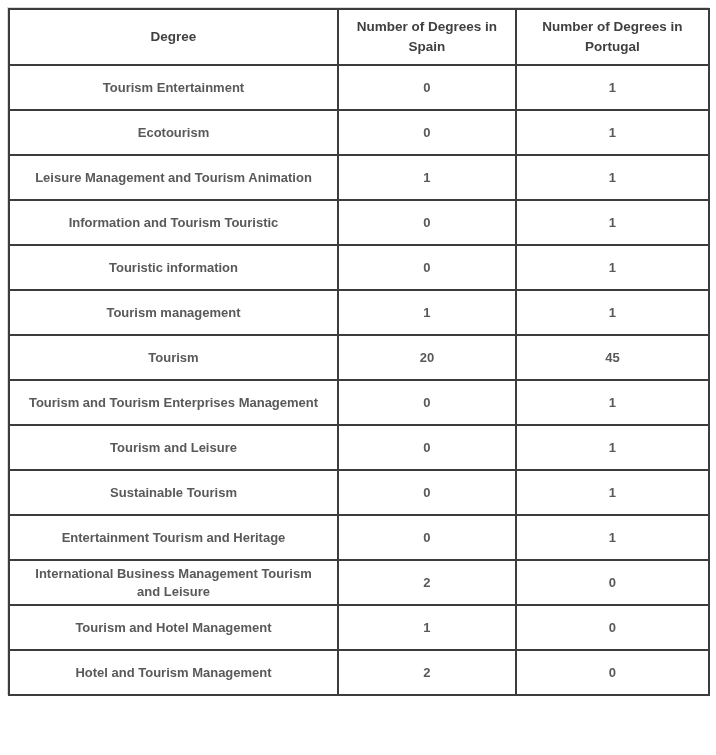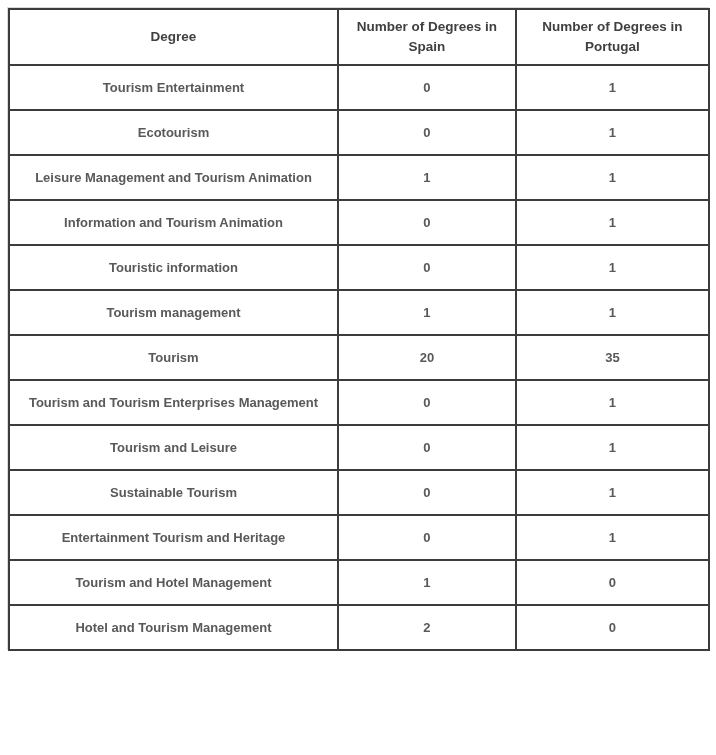--- a/index.html
+++ b/index.html
@@ -77,38 +77,38 @@
         <td>Ecotourism</td>
         <td>0</td>
         <td>1</td>
       </tr>
       <tr>
         <td>Leisure Management and Tourism Animation</td>
         <td>1</td>
         <td>1</td>
       </tr>
       <tr>
-        <td>Information and Tourism Animation</td>
+        <td>Information and Tourism Touristic</td>
         <td>0</td>
         <td>1</td>
       </tr>
       <tr>
         <td>Touristic information</td>
         <td>0</td>
         <td>1</td>
       </tr>
       <tr>
         <td>Tourism management</td>
         <td>1</td>
         <td>1</td>
       </tr>
       <tr>
         <td>Tourism</td>
         <td>20</td>
-        <td>35</td>
+        <td>45</td>
       </tr>
       <tr>
         <td>Tourism and Tourism Enterprises Management</td>
         <td>0</td>
         <td>1</td>
       </tr>
       <tr>
         <td>Tourism and Leisure</td>
         <td>0</td>
         <td>1</td>
@@ -117,20 +117,25 @@
         <td>Sustainable Tourism</td>
         <td>0</td>
         <td>1</td>
       </tr>
       <tr>
         <td>Entertainment Tourism and Heritage</td>
         <td>0</td>
         <td>1</td>
       </tr>
       <tr>
+        <td>International Business Management Tourism and Leisure</td>
+        <td>2</td>
+        <td>0</td>
+      </tr>
+      <tr>
         <td>Tourism and Hotel Management</td>
         <td>1</td>
         <td>0</td>
       </tr>
       <tr>
         <td>Hotel and Tourism Management</td>
         <td>2</td>
         <td>0</td>
       </tr>
     </tbody>

